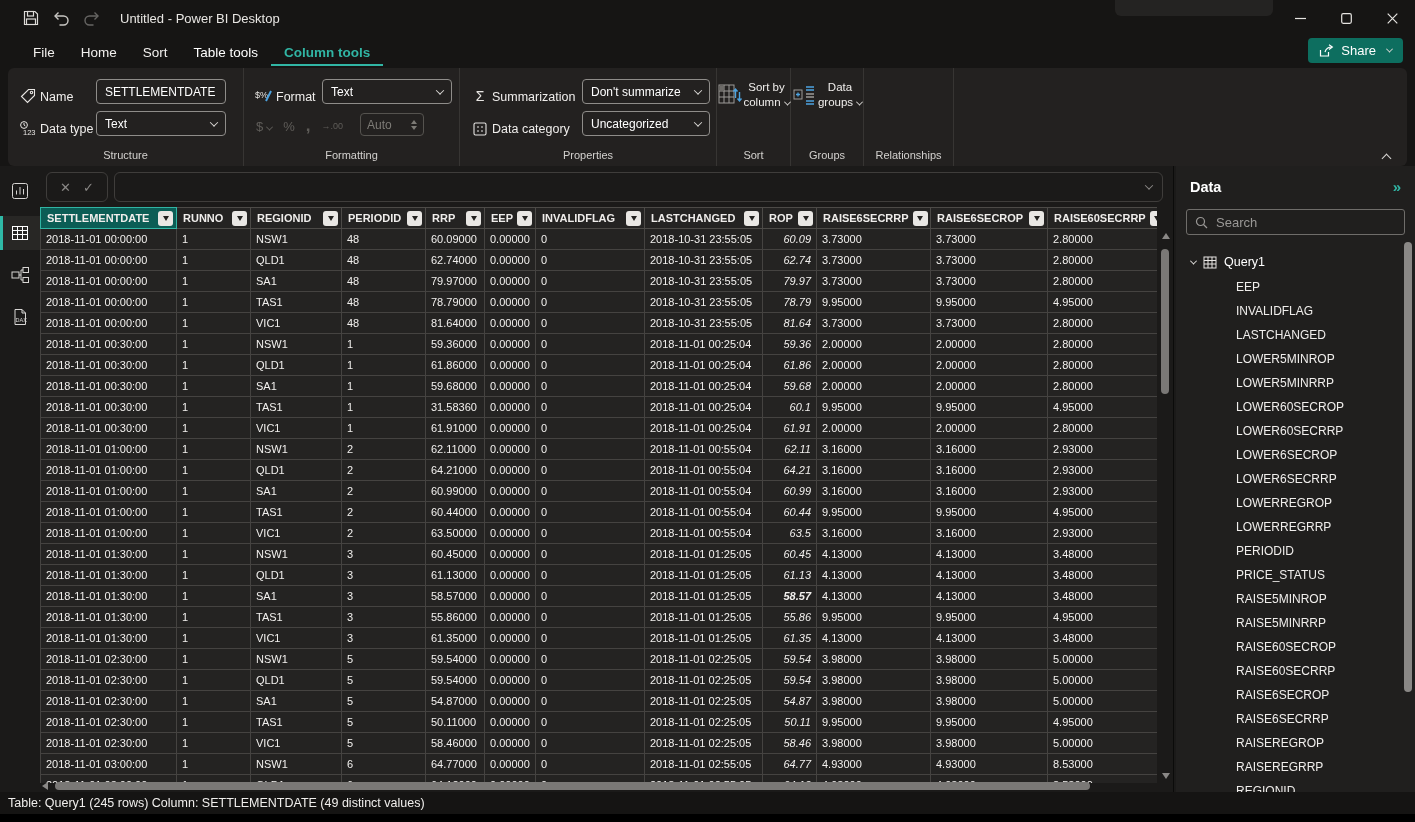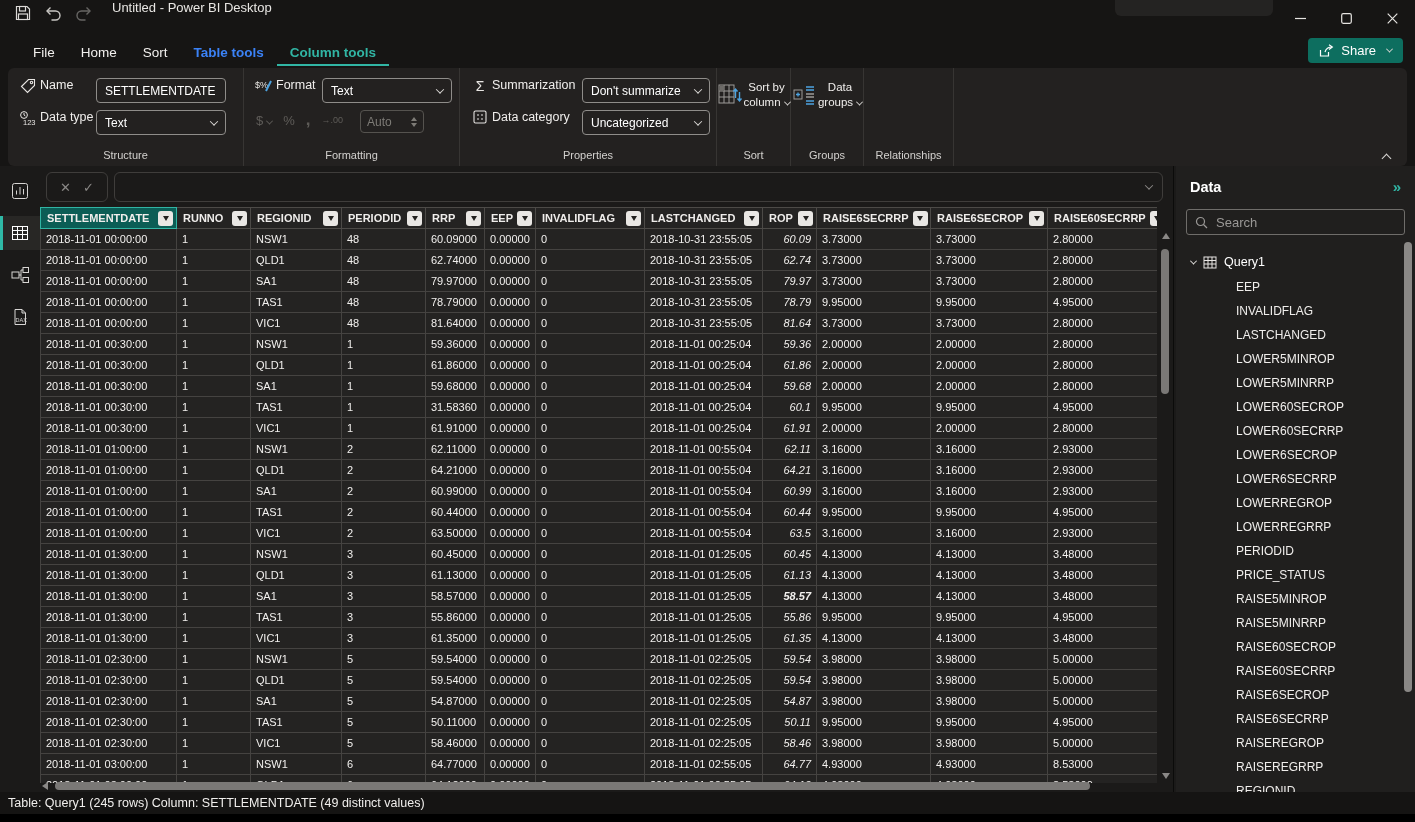--- a/index.html
+++ b/index.html
@@ -2,40 +2,40 @@
 <html><head>
 <meta charset="utf-8">
 <style>
   * { margin:0; padding:0; box-sizing:border-box; cursor:default; }
   html,body { width:1415px; height:822px; overflow:hidden; background:#000;
     font-family:"Liberation Sans", sans-serif; color:#efedeb; }
   i,b { font-style:normal; font-weight:inherit; }
 
   
   #top-chrome { position:absolute; top:0; left:0; width:1415px; height:166px; background:#161514; }
-  #titlebar { position:absolute; top:0; left:0; right:0; height:36px; display:flex; }
+  #titlebar { position:absolute; top:0; left:8px; right:0; height:36px; display:flex; align-items:center; }
   .tb-ic { width:30px; height:26px; display:flex; align-items:center; justify-content:center; }
   #title-text { font-size:13px; color:#e8e6e3; margin-left:14px; }
   #tb-pill { position:absolute; left:1115px; top:0; width:158px; height:16px; background:#242322; border-radius:0 0 6px 6px; }
   #win-controls { position:absolute; right:0; top:0; height:36px; display:flex; }
   .wbtn { width:46px; height:36px; display:flex; align-items:center; justify-content:center; color:#e6e4e1; font-size:14px; }
 
   #menubar { position:absolute; top:36px; left:0; right:0; height:32px; display:flex; align-items:center; padding-left:20px; }
   .menu-item { font-size:13.5px; padding:6px 13px; color:#f2f0ee; }
-  .menu-item.ctx { color:#3b82f6; font-weight:bold; }
+  .menu-item.ctx { color:#ffffff; font-weight:normal; }
   .menu-item.active { color:#31b5a4; font-weight:bold; border-bottom:2px solid #31b5a4; padding-bottom:4px; }
   #share-btn { position:absolute; right:12px; top:38px; height:25px; background:#0d6e5f; border-radius:4px;
     display:flex; align-items:center; gap:7px; padding:0 11px; font-size:13px; color:#fff; }
 
   
   #ribbon { position:absolute; top:68px; left:8px; width:1399px; height:98px; background:#232120; border-radius:6px; display:flex; }
   .rgroup { position:relative; height:100%; border-right:1px solid #373533; padding:10px 0 0 8px; }
   .rgroup:last-of-type { border-right:none; }
   .glabel { position:absolute; bottom:5px; left:0; right:0; text-align:center; font-size:11px; color:#d3d1ce; }
-  .rfield { display:flex; align-items:flex-start; height:26px; margin-bottom:6px; }
+  .rfield { display:flex; align-items:flex-end; height:26px; margin-bottom:6px; }
   .ricon { width:24px; display:flex; justify-content:center; flex:none; color:#e8e6e3; }
   .rlabel { font-size:12.5px; color:#f0eeec; flex:none; }
   .rinput,.rselect { height:25px; border:1px solid #8f8d8a; border-radius:4px; display:flex; align-items:center;
     justify-content:space-between; padding:0 8px; font-size:12px; color:#fff; background:transparent; flex:none; }
   .chev { width:6px; height:6px; border-right:1.4px solid #d8d6d3; border-bottom:1.4px solid #d8d6d3;
     transform:rotate(45deg) translate(-1px,-1px); display:inline-block; flex:none; }
   .chev.sm { width:5px; height:5px; margin-left:4px; }
   .fmt-icons { display:flex; align-items:center; gap:11px; color:#85827d; opacity:.6; width:108px; padding-left:4px; }
   .fmt-icons span { font-size:13px; }
   #auto-box { width:64px; height:23px; border:1px solid #55534f; border-radius:4px; color:#7d7b76; font-size:12px;

